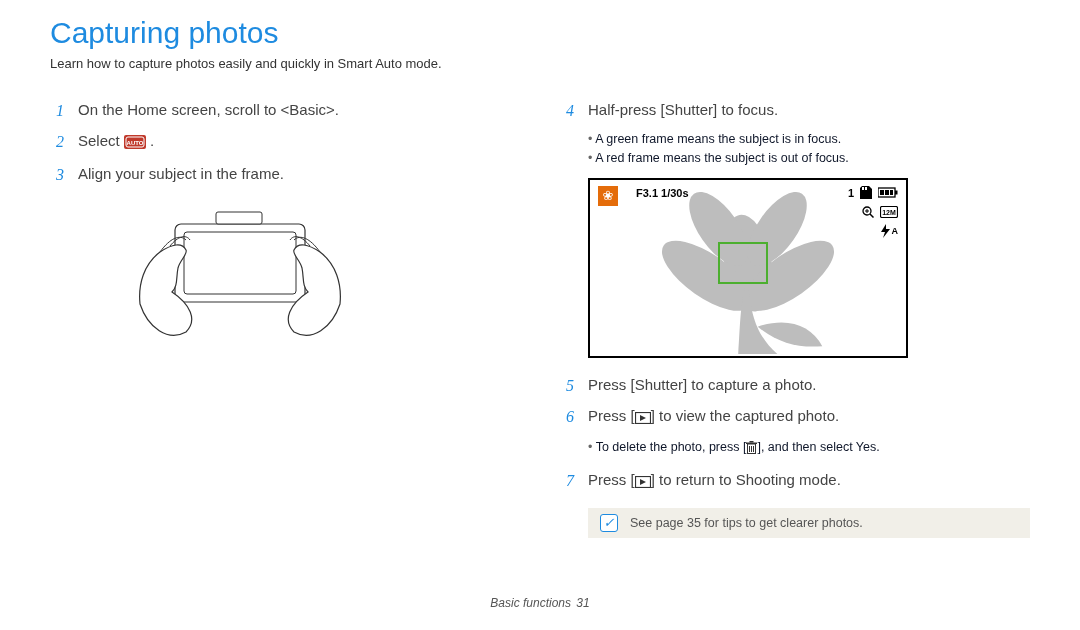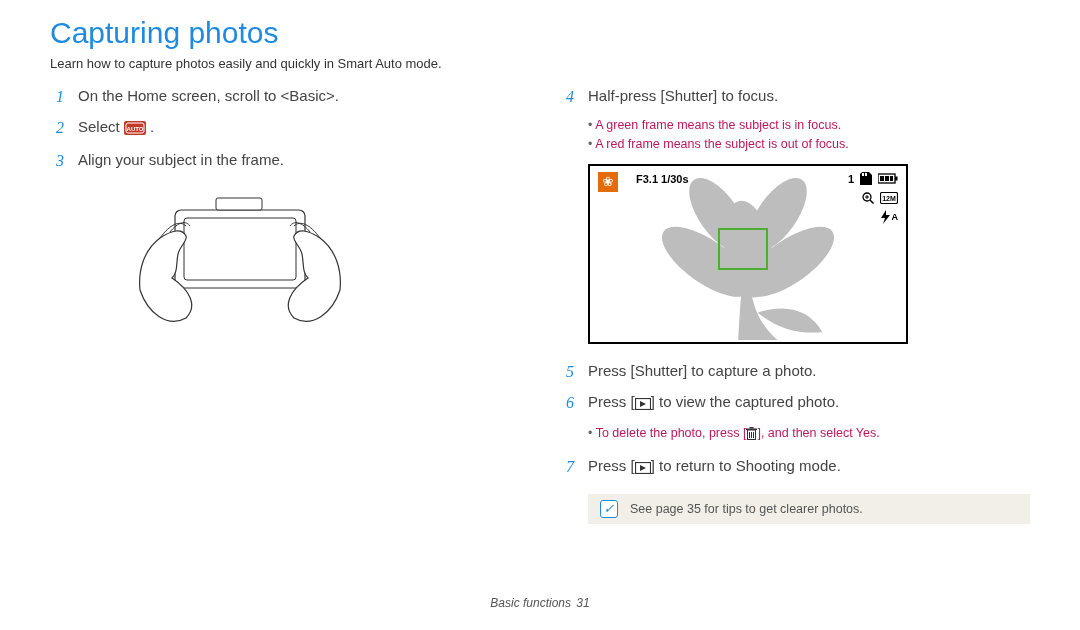--- a/index.html
+++ b/index.html
@@ -17,21 +17,21 @@
   }
   h1.page-title {
     color: #1e8be0;
     font-weight: 400;
     font-size: 30px;
     margin-bottom: 6px;
   }
   .intro {
     font-size: 13px;
     color: #333;
-    margin-bottom: 14px;
+    margin-bottom: 28px;
   }
   .columns {
     display: flex;
     gap: 40px;
   }
   .col { width: 470px; }
   .step {
     display: flex;
     gap: 14px;
     font-size: 15px;
@@ -51,21 +51,21 @@
   .inline-icon {
     display: inline-block;
     vertical-align: -3px;
   }
   .bullets {
     list-style: none;
     margin: 2px 0 10px 28px;
   }
   .bullets li {
     font-size: 12.5px;
-    color: #be185d;
+    color: #0f172a;
     line-height: 1.5;
   }
   .bullets li::before {
     content: "• ";
     color: #666;
   }
   .tip-box {
     margin: 14px 0 0 28px;
     background: #F1EFE8;
     display: flex;

